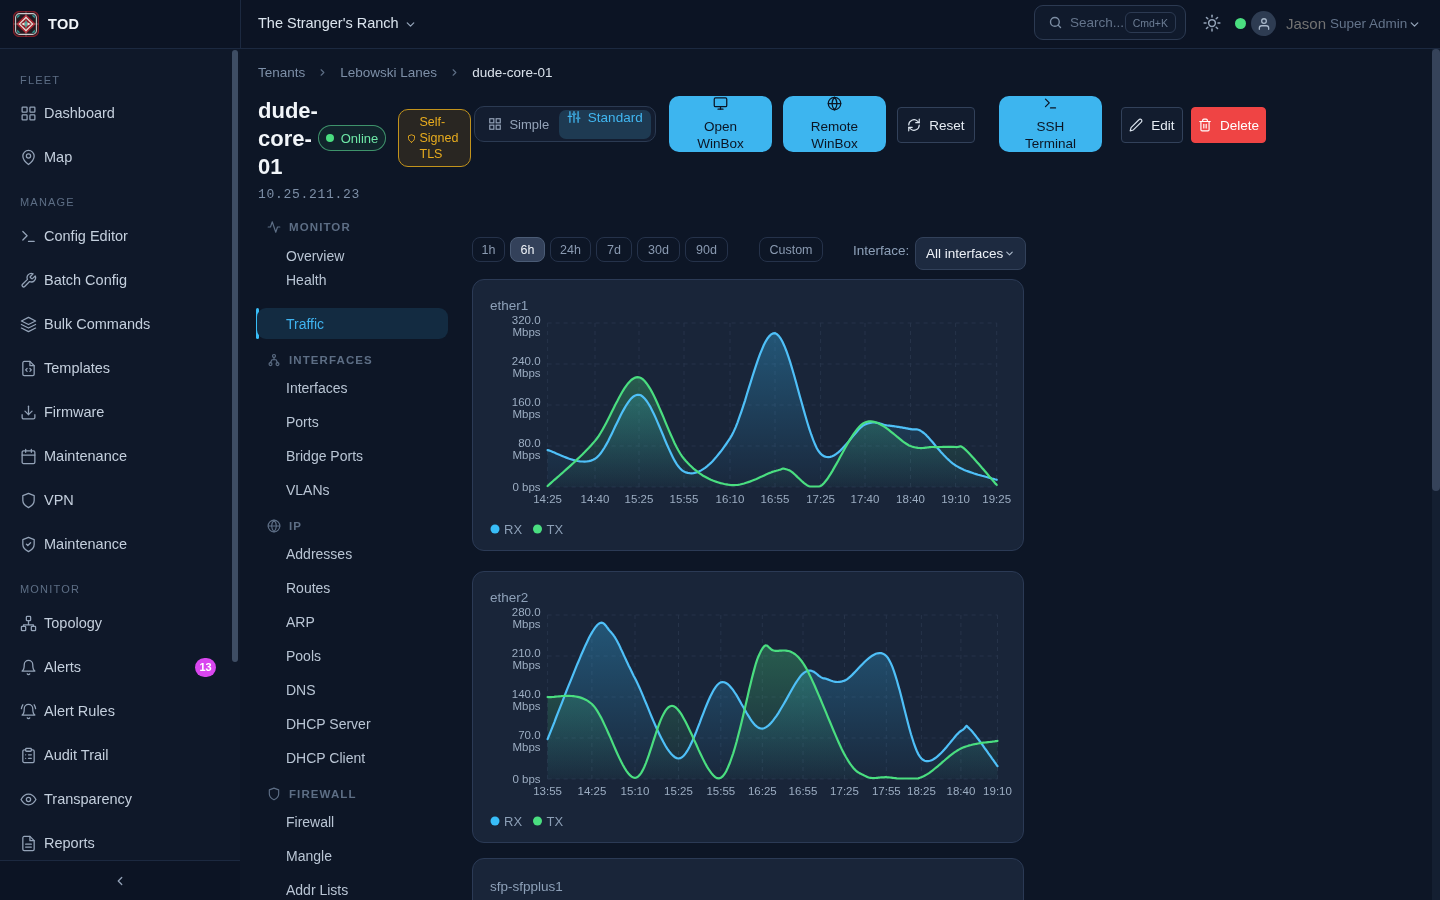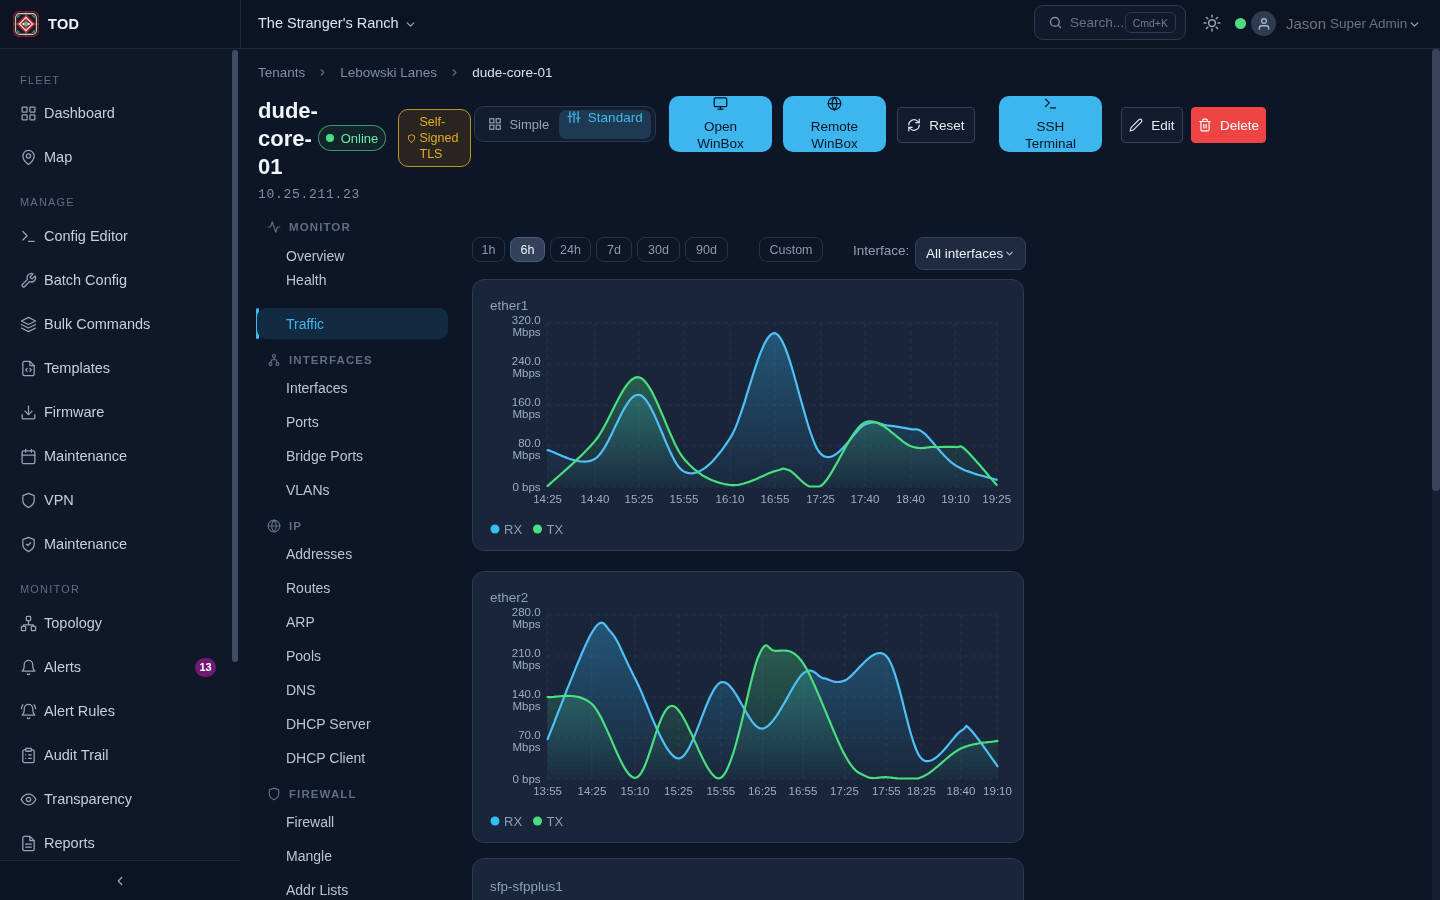--- a/index.html
+++ b/index.html
@@ -6,21 +6,21 @@
 html,body { width:1440px; height:900px; overflow:hidden; background:#0d1626; font-family:"Liberation Sans",sans-serif; }
 #topbar { position:absolute; left:0; top:0; width:1440px; height:49px; background:#0c1424; border-bottom:1px solid #1c2940; }
 #topbar .vdiv { position:absolute; left:240px; top:0; width:1px; height:48px; background:#1c2940; }
 #sidebar { position:absolute; left:0; top:49px; width:240px; height:811px; background:#0f1829; }
 #sidefoot { position:absolute; left:0; top:860px; width:240px; height:40px; background:#0c1424; border-top:1px solid #1c2940; }
 #content { position:absolute; left:240px; top:49px; width:1200px; height:851px; background:#0d1626; }
 .slabel { position:absolute; left:20px; font-size:11px; font-weight:400; letter-spacing:1.2px; color:#5d6e85; }
 .sitem { position:absolute; left:0; width:240px; height:34px; display:flex; align-items:center; color:#c4cfdd; font-size:14.5px; }
 .sitem svg { position:absolute; left:20px; width:17px; height:17px; stroke:#94a3b8; fill:none; stroke-width:1.8; stroke-linecap:round; stroke-linejoin:round; }
 .sitem span { position:absolute; left:44px; }
-.badge { position:absolute; left:195px; width:21px; height:19px; background:#701a75; border-radius:10px; color:#fff; font-size:11px; font-weight:700; display:flex; align-items:center; justify-content:center; }
+.badge { position:absolute; left:195px; width:21px; height:19px; background:#d946ef; border-radius:10px; color:#fff; font-size:11px; font-weight:700; display:flex; align-items:center; justify-content:center; }
 .navlabel { position:absolute; display:flex; align-items:center; gap:8px; color:#5d6e85; font-size:11.5px; font-weight:700; letter-spacing:1.1px; }
 .navlabel svg { width:14px; height:14px; stroke:#5d6e85; fill:none; stroke-width:2; stroke-linecap:round; stroke-linejoin:round; }
 .navitem { position:absolute; left:257px; width:191px; height:31px; display:flex; align-items:center; padding-left:29px; color:#b9c5d4; font-size:14px; border-radius:9px; }
 .navitem.sel { background:#132b41; color:#3fb3f0; }
 .selbar { position:absolute; left:256px; width:3px; height:31px; background:#38bdf8; border-radius:2px; }
 .card { position:absolute; left:472px; width:552px; height:272px; background:#192539; border:1px solid #2b3a55; border-radius:12px; }
 .ct { fill:#8da0b8; font-size:13.5px; font-family:"Liberation Sans",sans-serif; }
 .yl { fill:#9cadc2; font-size:11.5px; font-family:"Liberation Sans",sans-serif; }
 .xl { fill:#9cadc2; font-size:11.5px; font-family:"Liberation Sans",sans-serif; }
 .lg { fill:#8c9fb6; font-size:13px; font-family:"Liberation Sans",sans-serif; }

